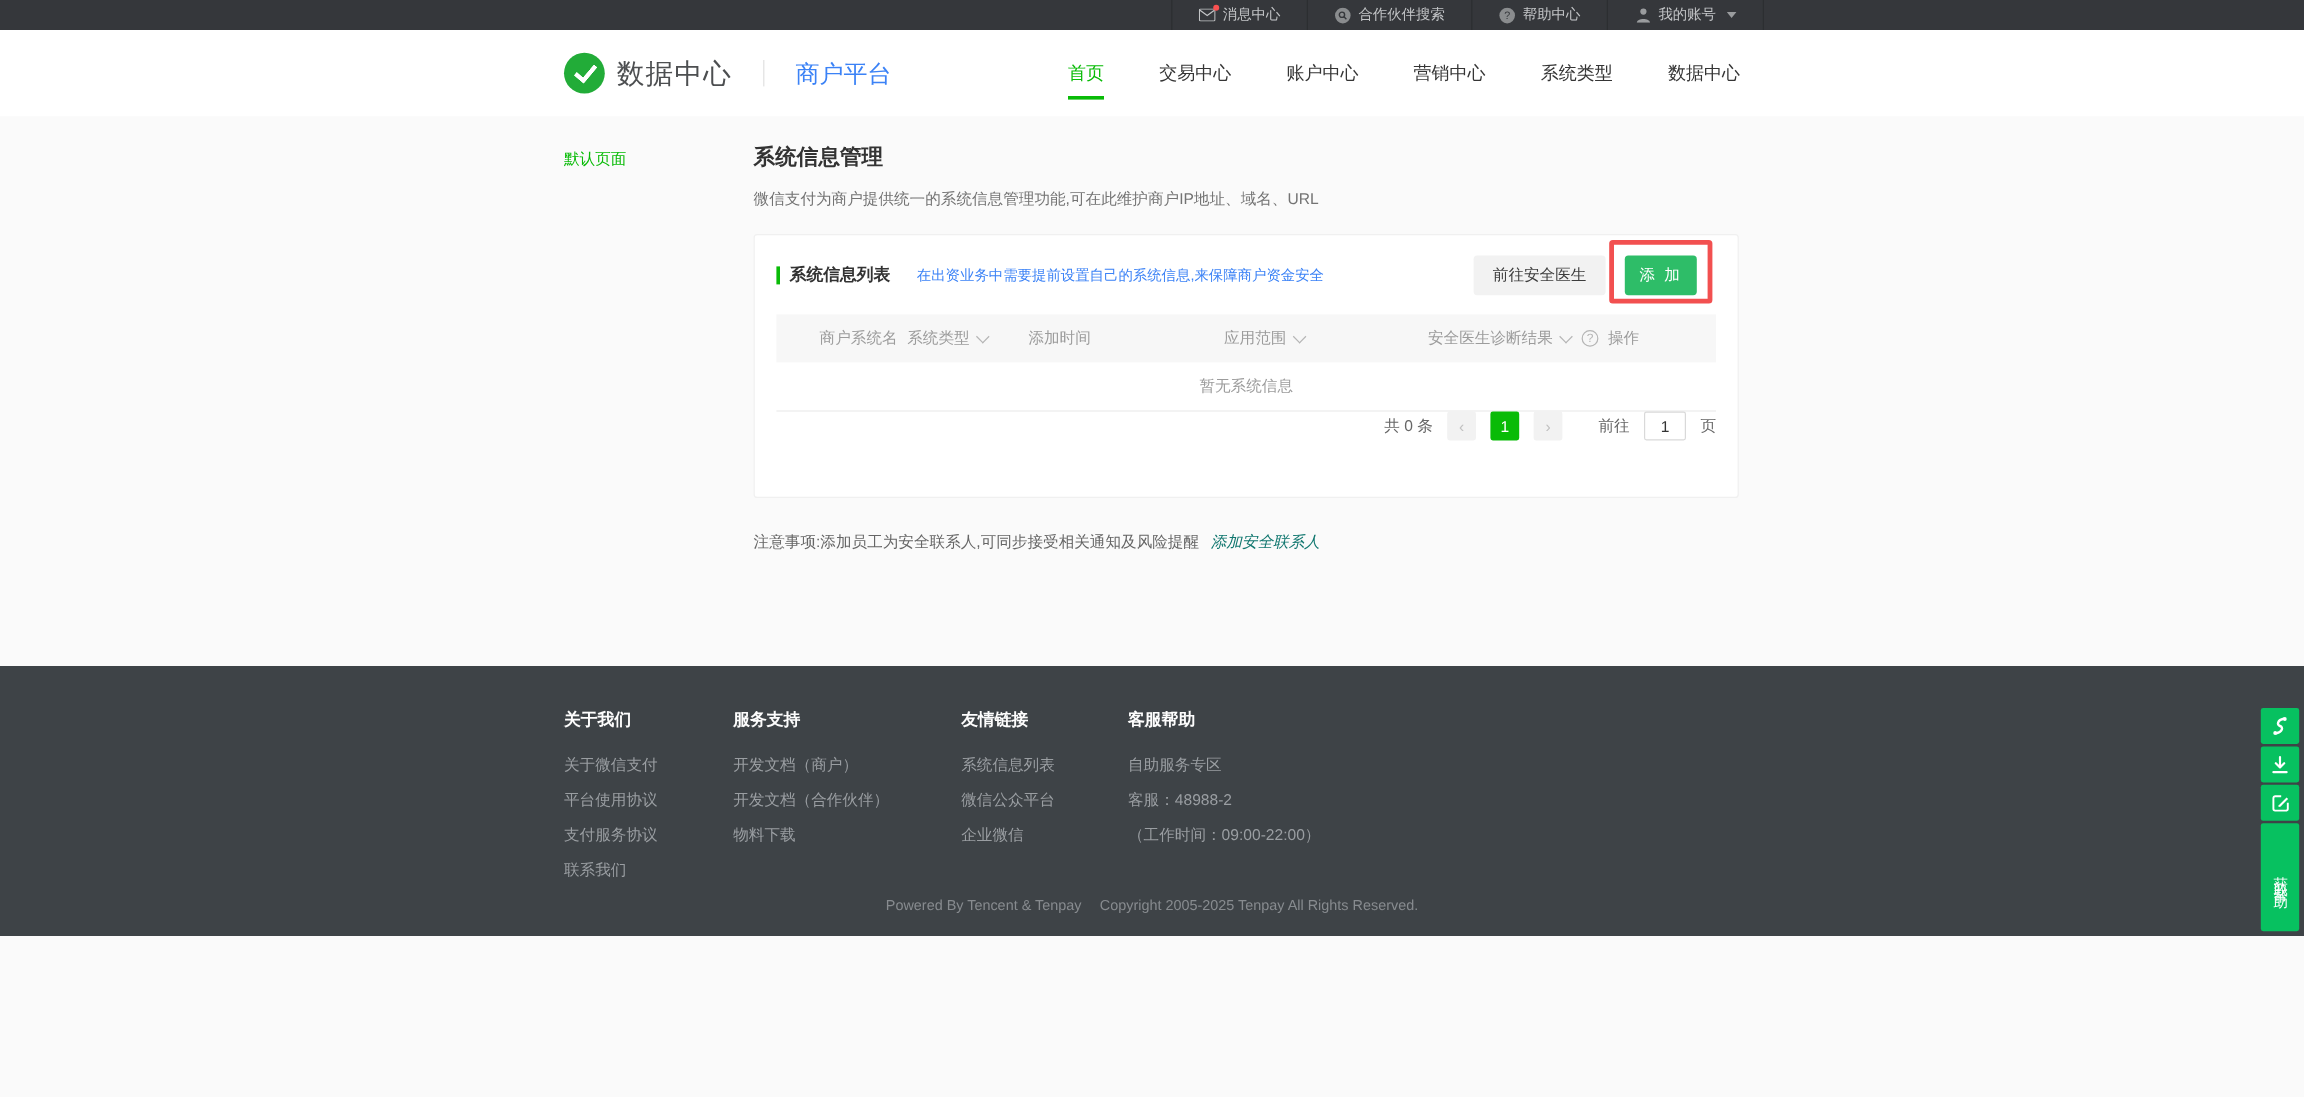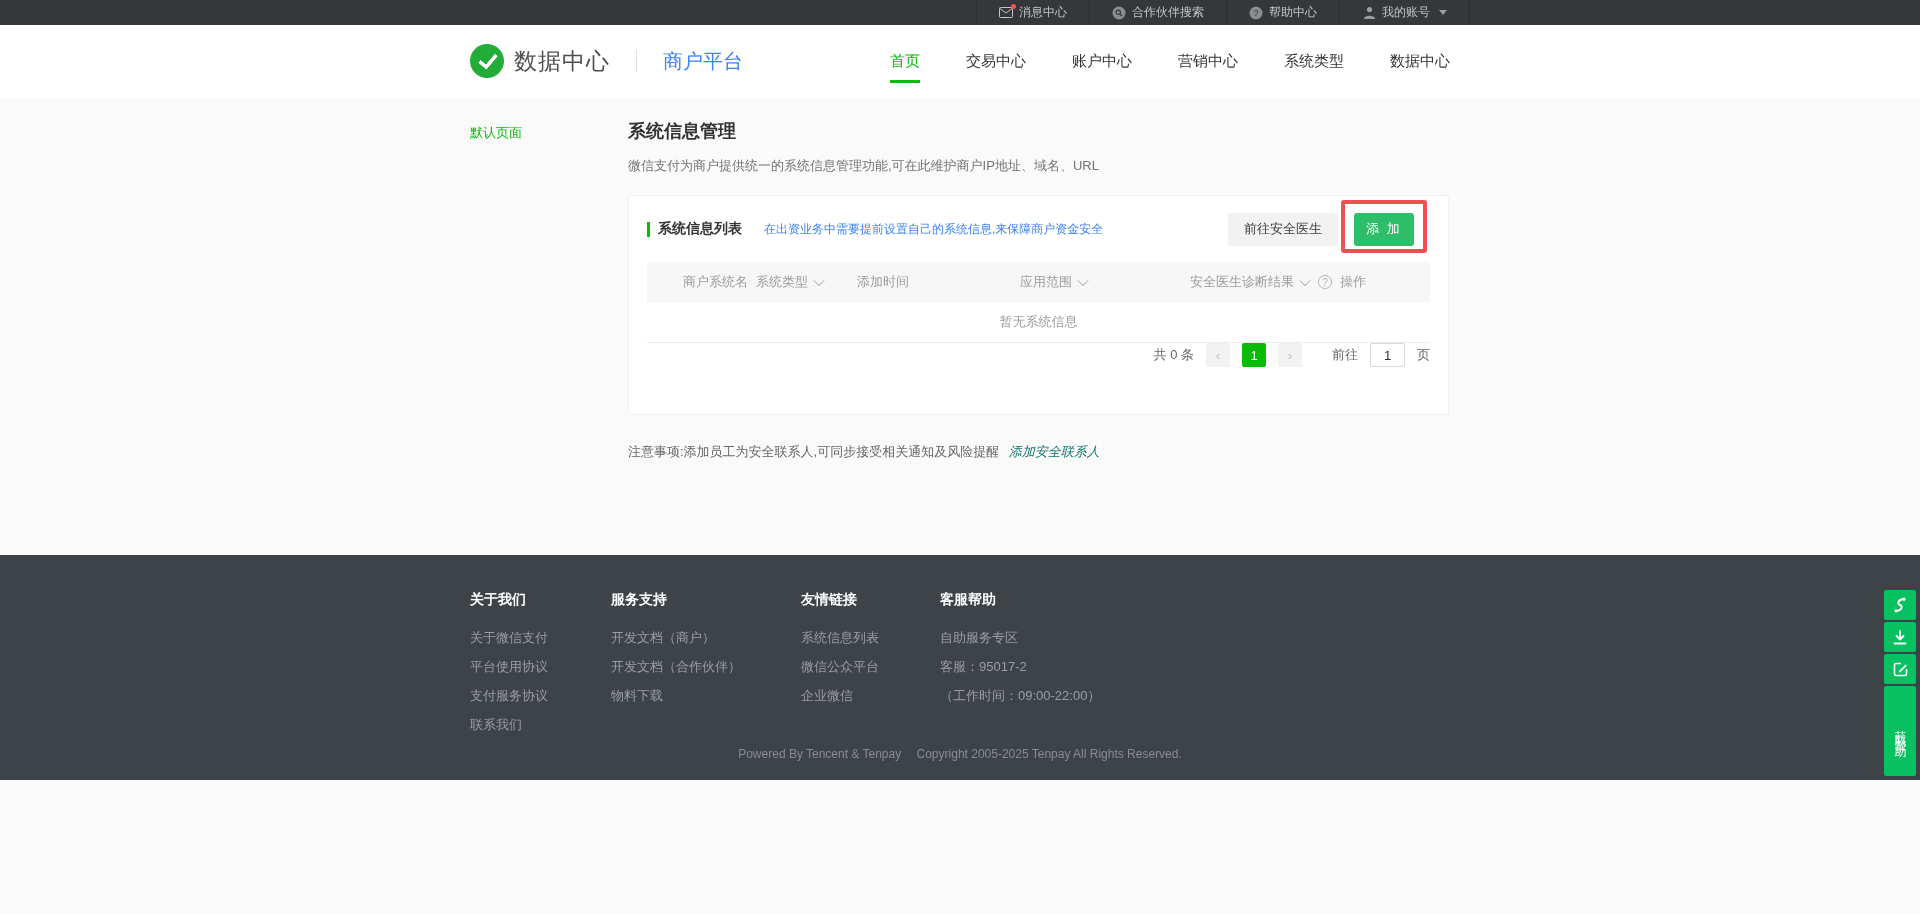--- a/index.html
+++ b/index.html
@@ -237,21 +237,21 @@
     </div>
     <div class="fcol fcol-3">
       <div class="fcol-title">友情链接</div>
       <a>系统信息列表</a>
       <a>微信公众平台</a>
       <a>企业微信</a>
     </div>
     <div class="fcol fcol-4">
       <div class="fcol-title">客服帮助</div>
       <a>自助服务专区</a>
-      <span class="ftext static">客服：95017-2</span>
+      <span class="ftext static">客服：48988-2</span>
       <span class="ftext static">（工作时间：09:00-22:00）</span>
     </div>
   </div>
   <div class="copyright">
     <span>Powered By Tencent &amp; Tenpay</span>
     <span>Copyright 2005-2025 Tenpay All Rights Reserved.</span>
   </div>
 </div>
 
 <div class="float-stack">

